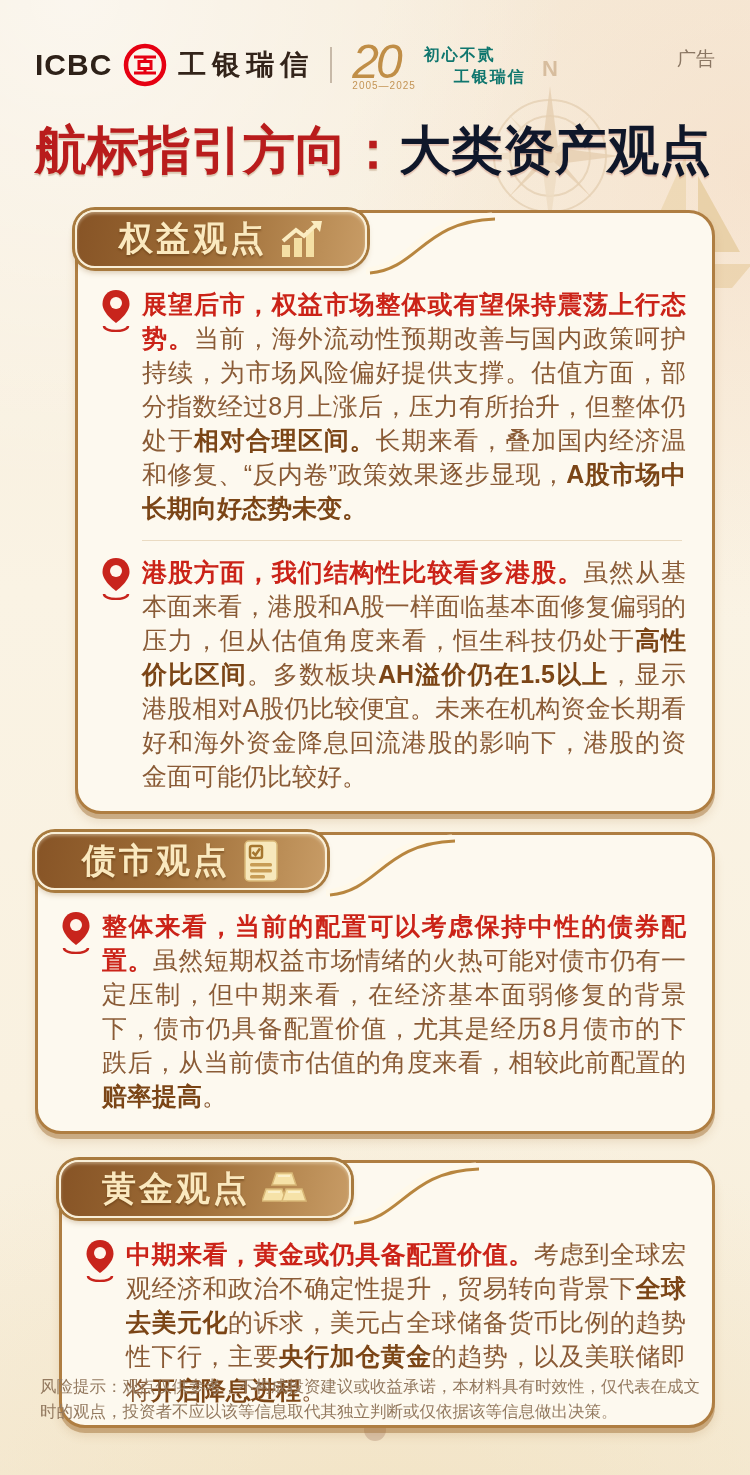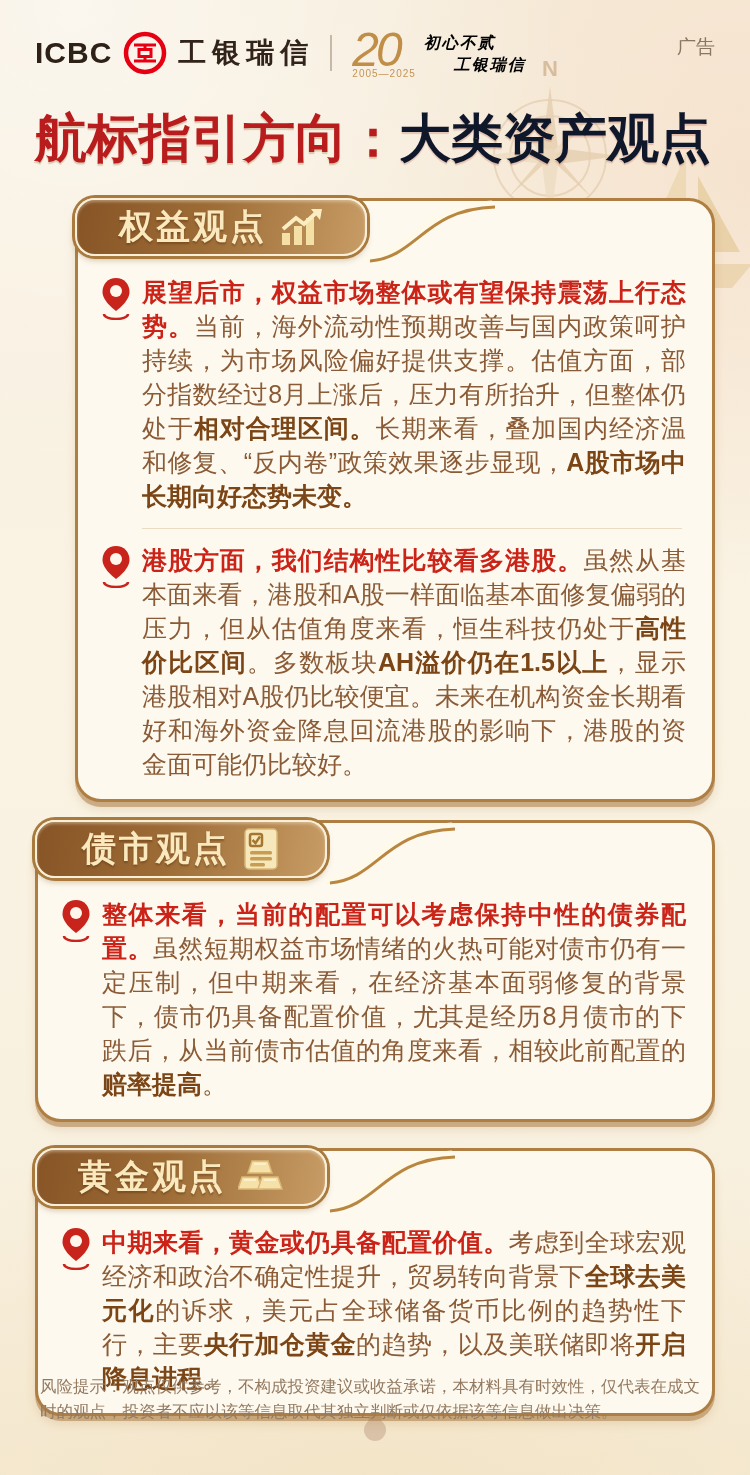--- a/index.html
+++ b/index.html
@@ -9,52 +9,52 @@
     width:750px; height:1475px;
     overflow:hidden;
     font-family:"Liberation Sans", sans-serif;
     background:
       radial-gradient(120% 60% at 10% 0%, rgba(255,255,255,.55) 0%, rgba(255,255,255,0) 55%),
       radial-gradient(90% 50% at 100% 12%, rgba(244,214,190,.45) 0%, rgba(244,214,190,0) 60%),
       radial-gradient(140% 45% at 50% 105%, rgba(240,220,180,.5) 0%, rgba(240,220,180,0) 65%),
       linear-gradient(180deg,#F6ECDA 0%, #FAF3E4 40%, #F9F1E0 75%, #F5EBD6 100%);
   }
   .watermark { position:absolute; z-index:0; }
-  .flow { position:relative; z-index:1; padding:0 35px; }
+  .flow { position:relative; z-index:1; padding:12px 35px; }
 
   
   .topbar { display:flex; justify-content:space-between; align-items:flex-start; padding-top:26px; }
   .brand { display:flex; align-items:center; gap:10px; }
   .icbc-word { font-size:30px; font-weight:900; color:#2E2118; letter-spacing:1px; }
   .brand-name { font-size:28px; font-weight:700; color:#33241A; letter-spacing:6px; }
   .brand-divider { width:2px; height:36px; background:#C7B9A8; margin:0 10px 0 6px; }
   .anniv { position:relative; display:flex; align-items:flex-start; gap:8px; padding-top:2px; }
   .anniv-num { font-size:48px; line-height:44px; font-weight:400; font-style:italic; color:#C08E47; letter-spacing:-3px; }
   .anniv-years { font-size:10px; color:#C49455; margin-top:-4px; letter-spacing:1px; text-align:right; }
-  .anniv-slogans { font-size:16px; font-weight:700; color:#000000; letter-spacing:2px; line-height:22px; padding-top:4px;font-style:italic; }
+  .anniv-slogans { font-size:16px; font-weight:700; color:#0f766e; letter-spacing:2px; line-height:22px; padding-top:4px; }
   .anniv-slogans .l2 { margin-left:30px; }
   .ad-label { font-size:19px; color:#8A7663; margin-top:8px; }
 
   
   .title { margin-top:24px; white-space:nowrap; font-weight:900; font-size:52px; letter-spacing:0px; line-height:70px; }
   .title-gold { color:#b91c1c; text-shadow:0 2px 1px rgba(120,70,20,.25); }
   .title-red  { color:#0f172a; text-shadow:0 2px 1px rgba(150,30,10,.2); }
 
   
   .card {
     position:relative;
     border:3px solid #AF7E42;
     border-radius:26px;
     background:#FDF9EF;
     box-shadow:0 5px 0 rgba(160,108,48,.45), 0 8px 10px rgba(170,120,60,.18);
     padding:74px 26px 18px 22px;
   }
   .card-1 { margin-top:25px;margin-left:40px; }
   .card-2 { margin-top:18px; }
-  .card-3 { margin-top:26px; }
+  .card-3 { margin-top:26px;margin-left:24px; }
   .tab {
     position:absolute; top:-3px; left:-3px;
     width:292px; height:58px;
     display:flex; align-items:center; justify-content:center; gap:12px;
     background:linear-gradient(100deg,#875426 0%, #9D6C36 45%, #BC8F58 85%, #C89C66 100%);
     border:2px solid #F9EFD8;
     box-shadow:0 0 0 3px #A87A3E, 0 4px 6px rgba(130,85,30,.35), inset 0 2px 3px rgba(255,248,230,.35);
     border-radius:20px 20px 24px 20px;
     z-index:2;
   }

